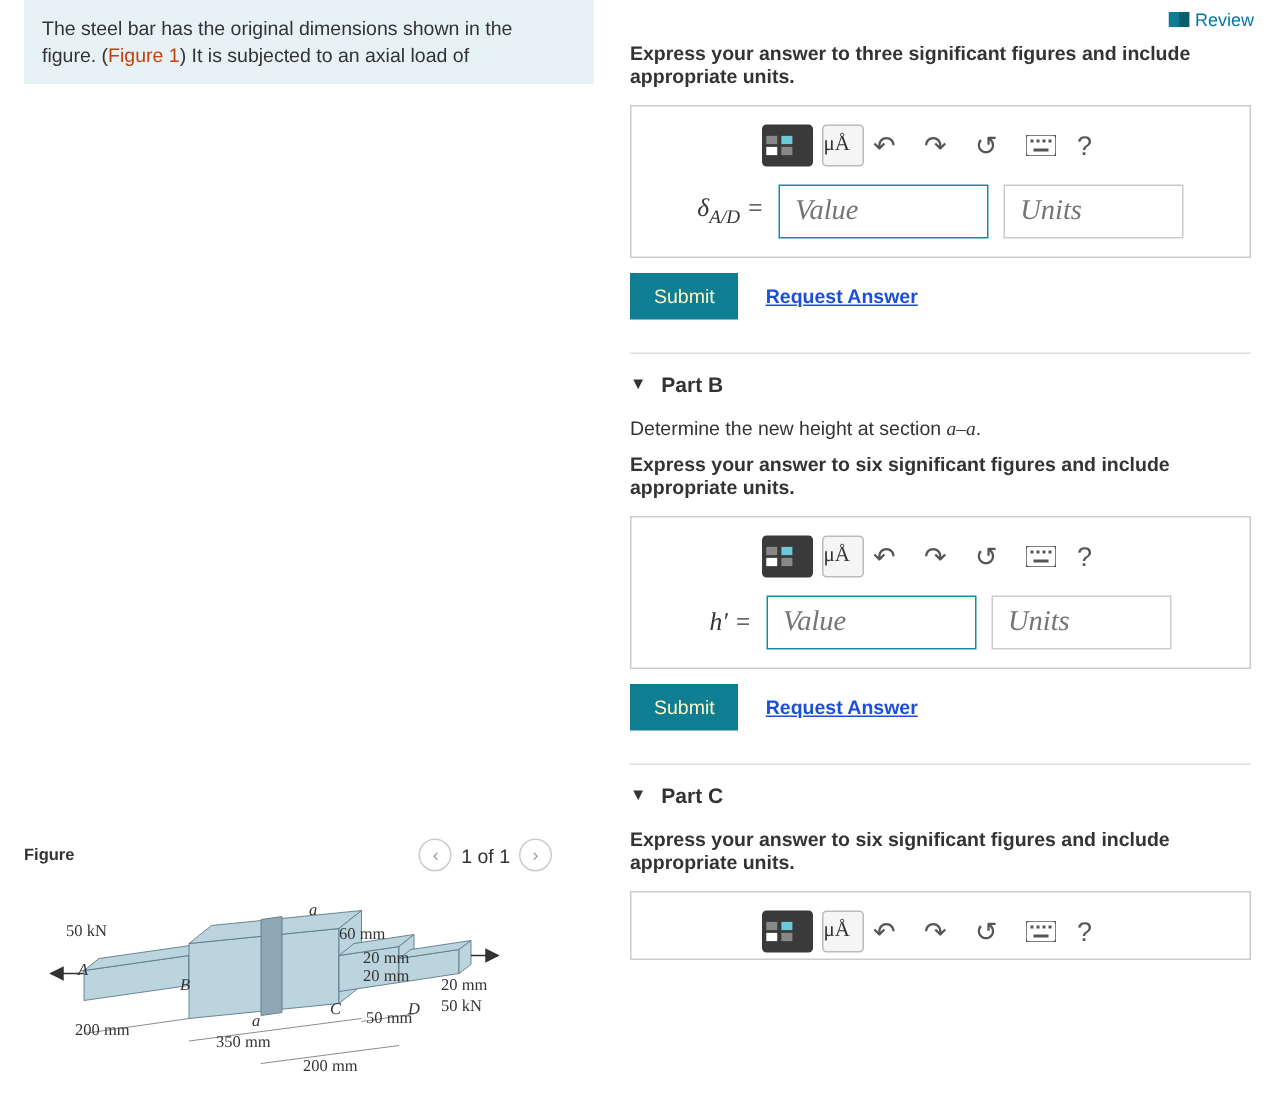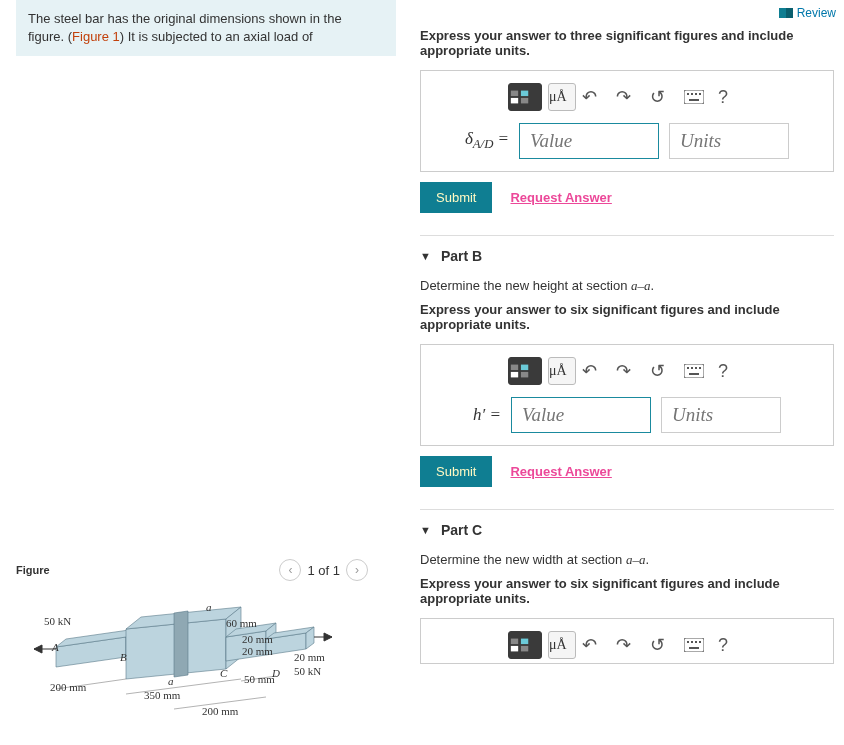--- a/index.html
+++ b/index.html
@@ -96,21 +96,21 @@
     font-family:'Times New Roman',serif; font-style:italic; font-size:19px;
     color:#bbb; background:#fff;
   }
   .answer-input.value { width:140px; }
   .answer-input.units { width:120px; border-color:#ccc; }
   .submit-row { display:flex; align-items:center; gap:18px; margin-bottom:22px; }
   .submit-btn {
     background:#0f7e92; color:#fef9c3; border:none; padding:8px 16px;
     font-size:13px; cursor:pointer;
   }
-  .req-link { color:#ec4899; font-size:13px; text-decoration:underline; cursor:pointer; font-weight:bold;}
+  .req-link { color:#1d4ed8; font-size:13px; text-decoration:underline; cursor:pointer; font-weight:bold;}
   .part-header {
     display:flex; align-items:center; gap:10px; font-weight:bold;
     font-size:14px; margin: 6px 0 14px; cursor:pointer;
   }
   .part-header .caret { font-size:11px; }
   .part-text { font-size:13px; margin-bottom:8px; }
   .it { font-style: italic; font-family:'Times New Roman',serif; }
   hr.sep { border:none; border-top:1px solid #ddd; margin: 0 0 12px; }
   .keyb-icon svg { width:20px; height:14px; }
 </style>
@@ -295,23 +295,20 @@
     <button class="submit-btn">Submit</button>
     <span class="req-link">Request Answer</span>
   </div>
 
   <hr class="sep">
 
   <div class="part-header">
     <span class="caret">▼</span>
     <span>Part C</span>
   </div>
-  <div class="part-text">
-    <span>Determine the new width at section </span><span class="it">a–a</span>.
-  </div>
   <div class="instruction"><b>Express your answer to six significant figures and include appropriate units.</b></div>
   <div class="answer-card" style="padding-bottom:4px">
     <div class="toolbar" style="margin-bottom:0">
       <div class="tool-btn tmpl">
         <svg viewBox="0 0 24 18">
             <rect x="2" y="2" width="8" height="6" fill="#fff" opacity="0.4"></rect>
             <rect x="13" y="2" width="8" height="6" fill="#6bcad8"></rect>
             <rect x="2" y="10" width="8" height="6" fill="#fff"></rect>
             <rect x="13" y="10" width="8" height="6" fill="#fff" opacity="0.4"></rect>
           </svg>

